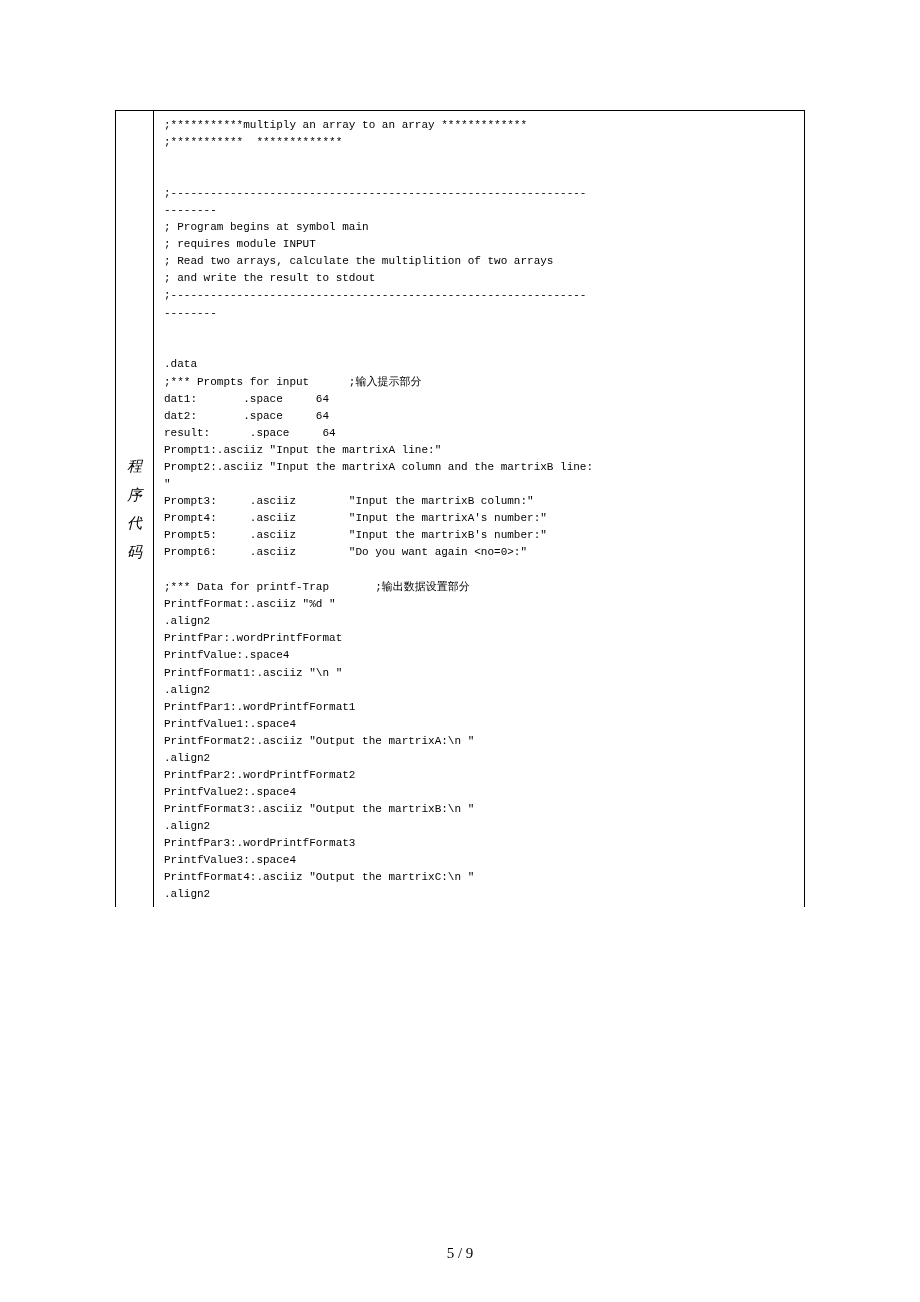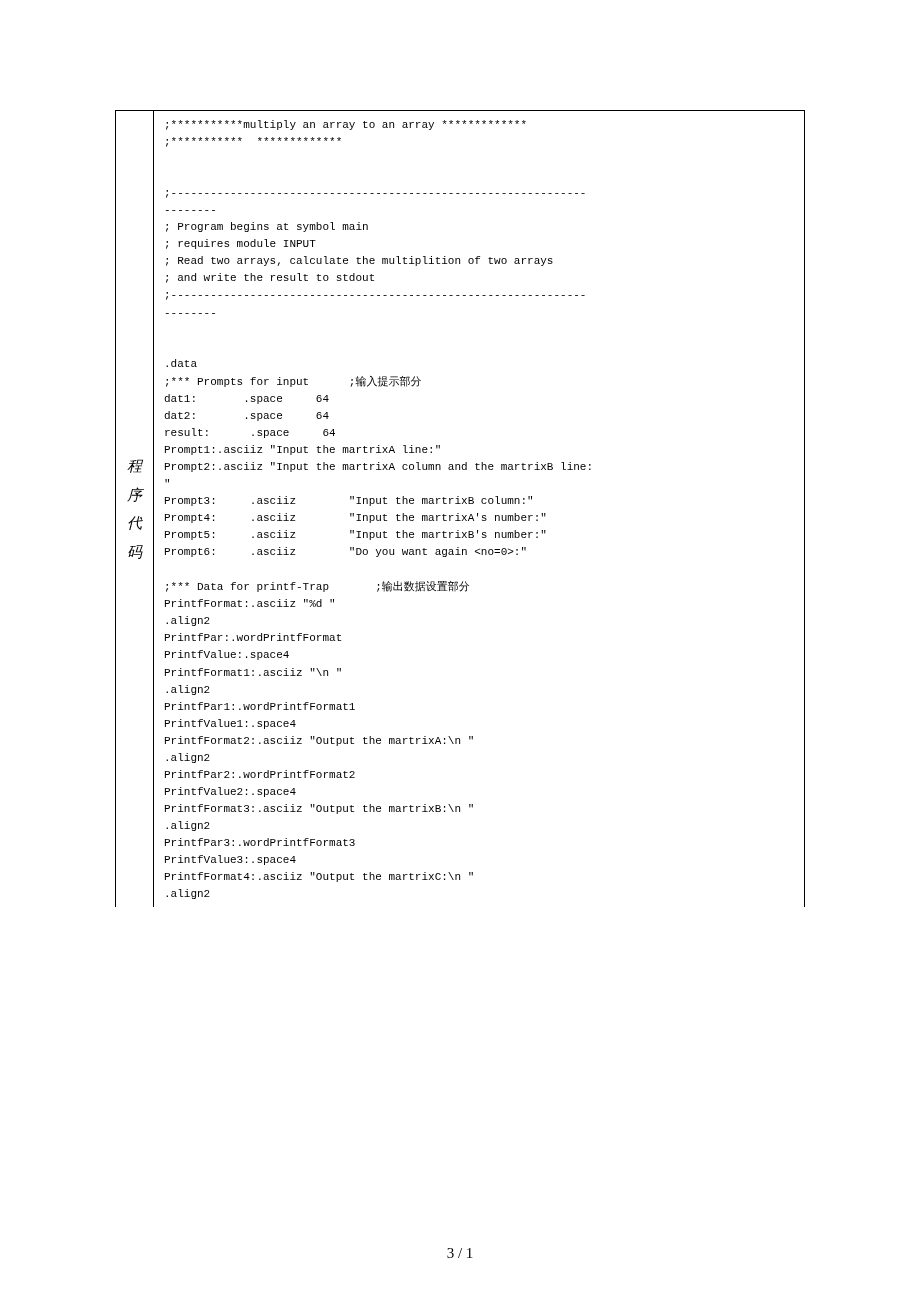--- a/index.html
+++ b/index.html
@@ -61,13 +61,13 @@
     <div class="label-cell">
       <span>程</span>
       <span>序</span>
       <span>代</span>
       <span>码</span>
     </div>
     <div class="code-cell" id="code-cell"><div>;***********multiply an array to an array *************</div><div>;***********  *************</div><div>&nbsp;</div><div>&nbsp;</div><div>;---------------------------------------------------------------</div><div>--------</div><div>; Program begins at symbol main</div><div>; requires module INPUT</div><div>; Read two arrays, calculate the multiplition of two arrays</div><div>; and write the result to stdout</div><div>;---------------------------------------------------------------</div><div>--------</div><div>&nbsp;</div><div>&nbsp;</div><div>.data</div><div>;*** Prompts for input      ;<span class="cn">输入提示部分</span></div><div>dat1:       .space     64</div><div>dat2:       .space     64</div><div>result:      .space     64</div><div>Prompt1:.asciiz "Input the martrixA line:"</div><div>Prompt2:.asciiz "Input the martrixA column and the martrixB line:</div><div>"</div><div>Prompt3:     .asciiz        "Input the martrixB column:"</div><div>Prompt4:     .asciiz        "Input the martrixA's number:"</div><div>Prompt5:     .asciiz        "Input the martrixB's number:"</div><div>Prompt6:     .asciiz        "Do you want again &lt;no=0&gt;:"</div><div>&nbsp;</div><div>;*** Data for printf-Trap       ;<span class="cn">输出数据设置部分</span></div><div>PrintfFormat:.asciiz "%d "</div><div>.align2</div><div>PrintfPar:.wordPrintfFormat</div><div>PrintfValue:.space4</div><div>PrintfFormat1:.asciiz "\n "</div><div>.align2</div><div>PrintfPar1:.wordPrintfFormat1</div><div>PrintfValue1:.space4</div><div>PrintfFormat2:.asciiz "Output the martrixA:\n "</div><div>.align2</div><div>PrintfPar2:.wordPrintfFormat2</div><div>PrintfValue2:.space4</div><div>PrintfFormat3:.asciiz "Output the martrixB:\n "</div><div>.align2</div><div>PrintfPar3:.wordPrintfFormat3</div><div>PrintfValue3:.space4</div><div>PrintfFormat4:.asciiz "Output the martrixC:\n "</div><div>.align2</div></div>
   </div>
 </div>
 
-<div class="page-num">3 / 1</div>
+<div class="page-num">5 / 9</div>
 
 </body></html>

